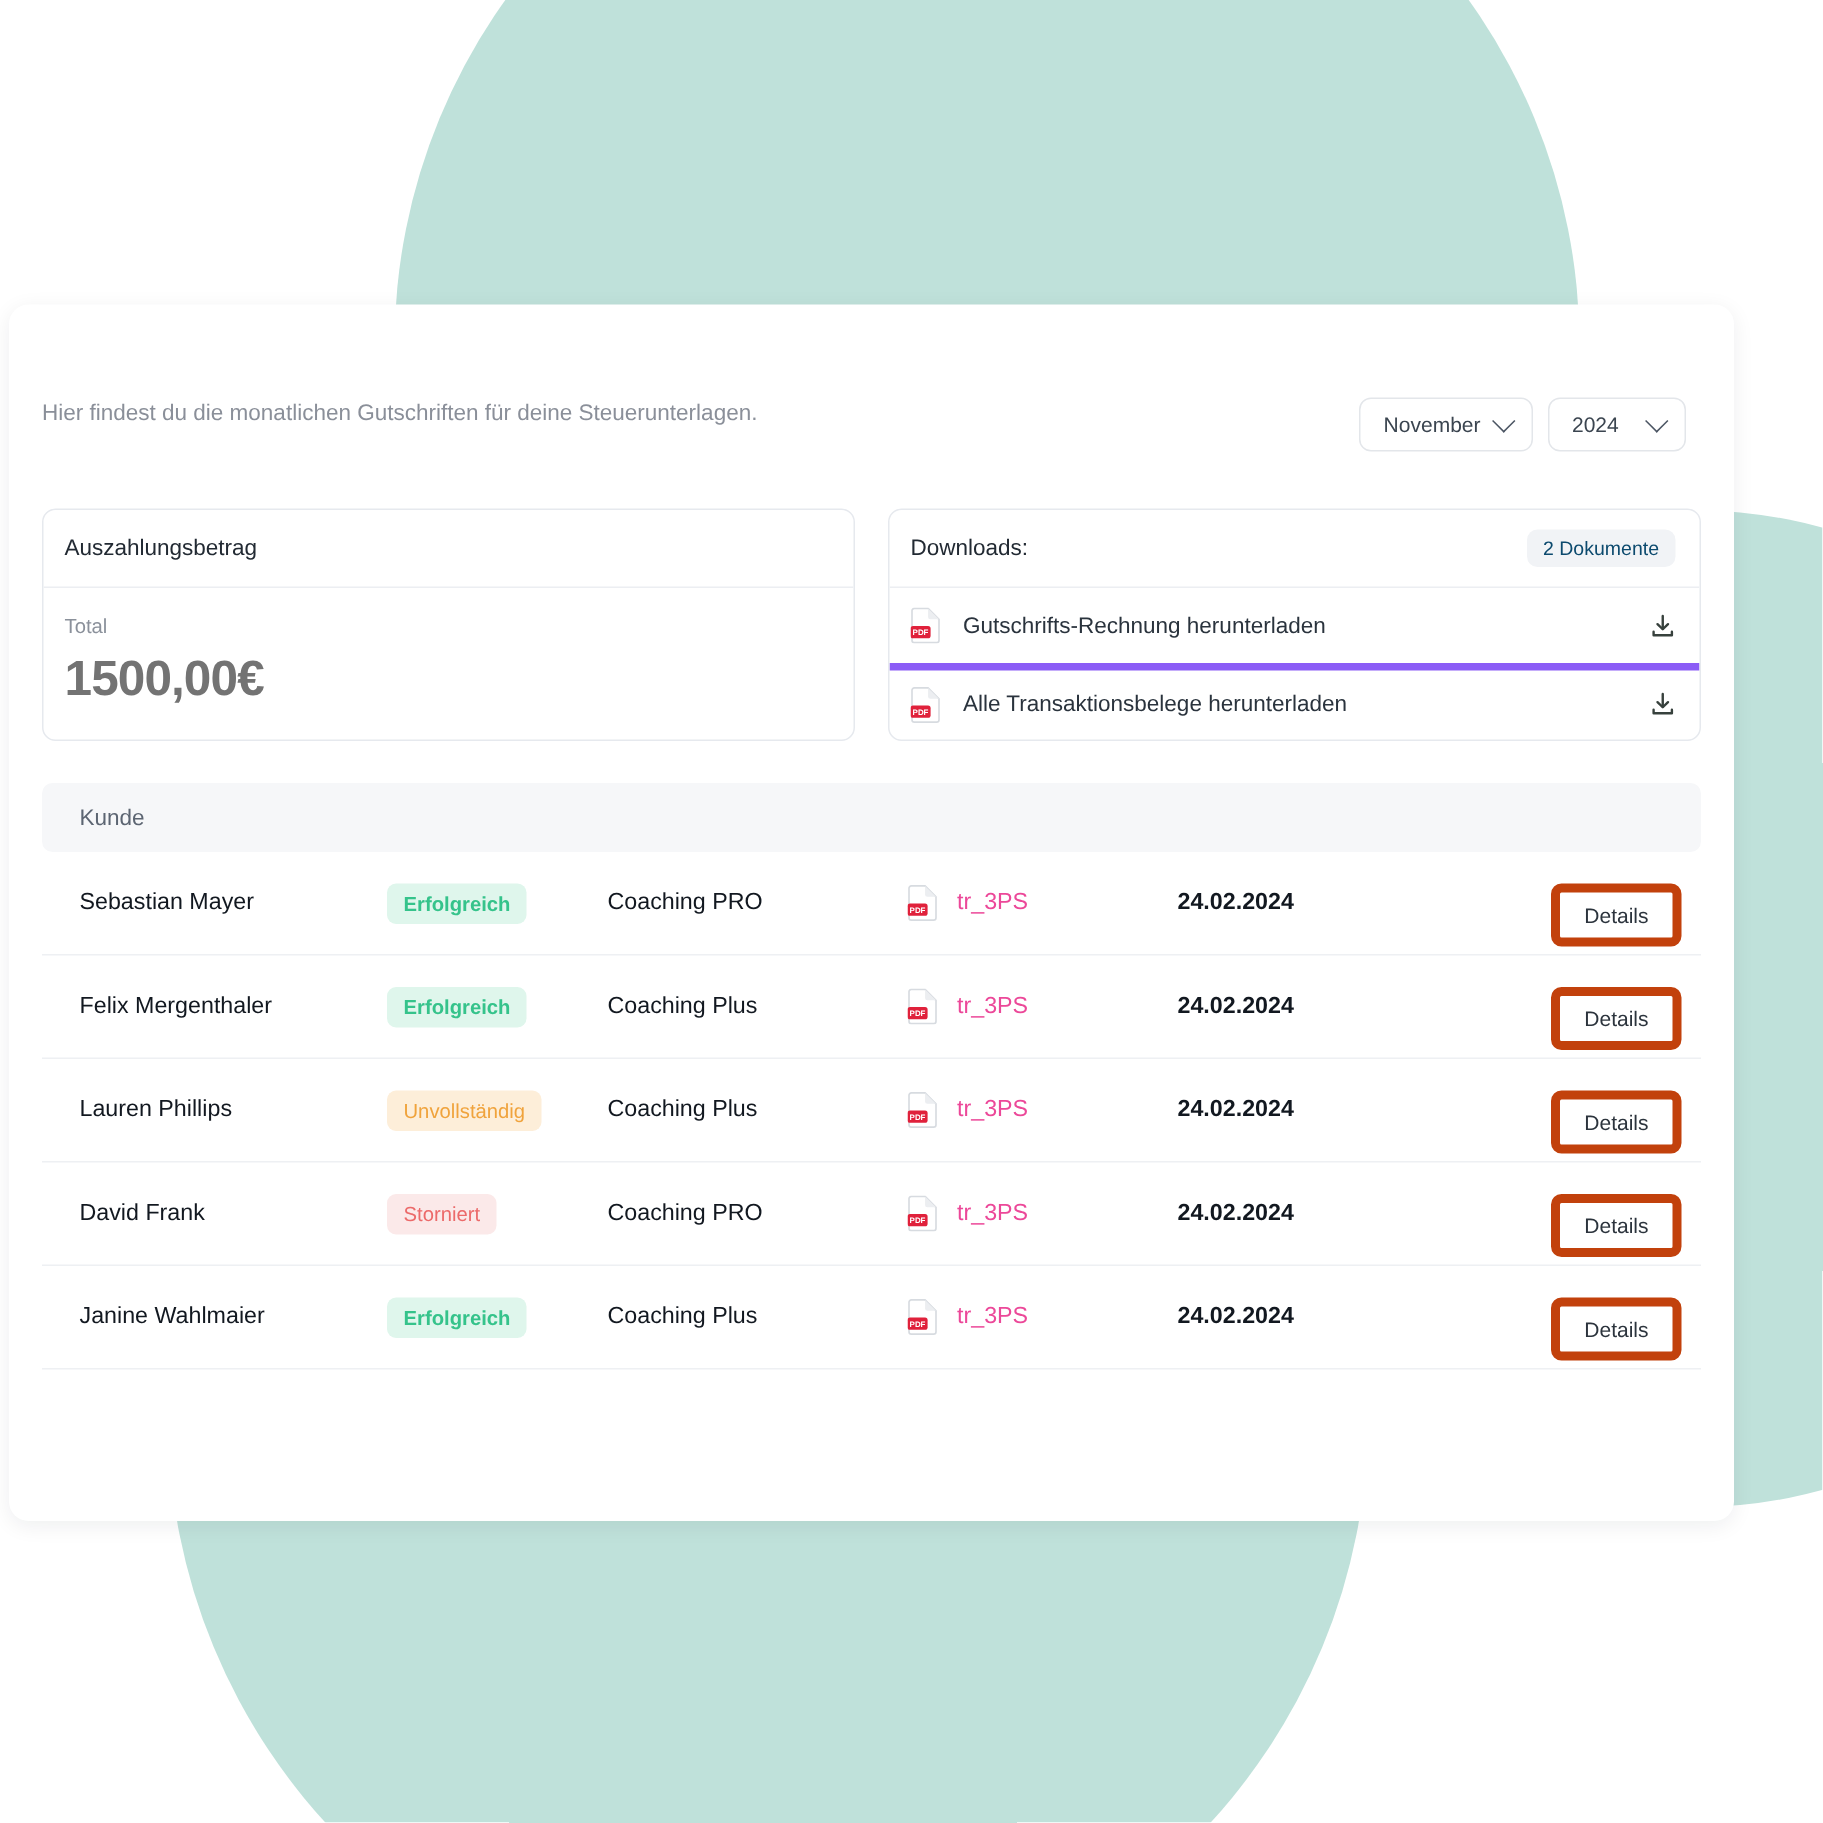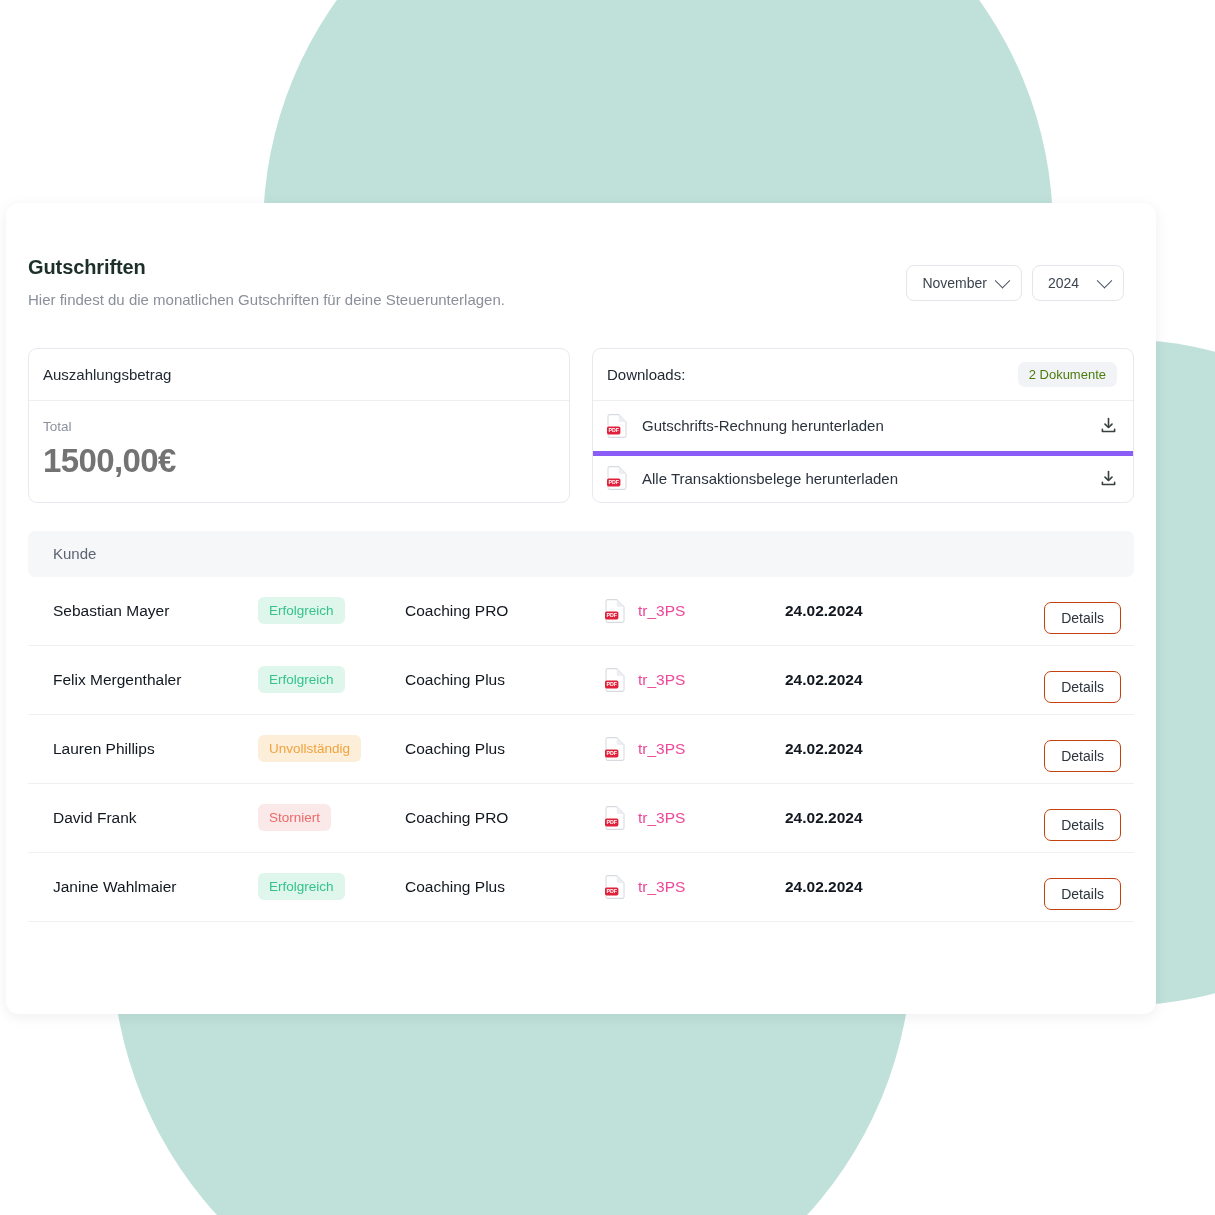--- a/index.html
+++ b/index.html
@@ -110,21 +110,21 @@
     display: flex;
     align-items: center;
     justify-content: space-between;
     height: 52px;
     padding: 0 16px 0 14px;
     border-bottom: 1px solid #eceef2;
   }
   .panel-head-title { font-size: 15px; color: #222a33; }
   .doc-count {
     background: #f1f3f6;
-    color: #4d7c0f;
+    color: #0c4a6e;
     font-size: 13px;
     padding: 5px 11px;
     border-radius: 7px;
     white-space: nowrap;
   }
   .panel-body { padding: 18px 14px 22px 14px; }
   .total-label { font-size: 13.5px; color: #8b919b; }
   .total-value {
     margin-top: 8px;
     font-size: 33px;
@@ -178,26 +178,26 @@
   .c-date   { width: 185px; font-size: 15.5px; color: #121820; font-weight: 600; }
   .c-action { flex: 1; display: flex; justify-content: flex-end; }
 
   .badge {
     display: inline-block;
     font-size: 13.5px;
     padding: 6px 11px;
     border-radius: 6px;
     white-space: nowrap;
   }
-  .badge.success    { background: #dff6ec; color: #35c38b; }
+  .badge.success    { background: #dff6ec; color: #35c38b; font-weight: bold; }
   .badge.incomplete { background: #fdeed9; color: #f0a33c; }
   .badge.cancelled  { background: #fbe9e9; color: #ec6a6a; }
 
   .details-btn {
-    border: 1px solid #c2410c;
+    border: 6px solid #c2410c;
     background: #fff;
     border-radius: 7px;
     font-size: 14px;
     color: #2c343d;
     padding: 7px 16px;
     cursor: pointer;
     font-family: inherit;
     white-space: nowrap;
     margin-top: 15px;
   }
@@ -209,21 +209,20 @@
 
   <div class="blob blob-top"></div>
   <div class="blob blob-bottom"></div>
   <div class="blob blob-right"></div>
 
   <div class="card">
     <div class="card-inner">
 
       <div class="head-row">
         <div class="head-left">
-          <div class="page-title">Gutschriften</div>
           <div class="page-sub">Hier findest du die monatlichen Gutschriften für deine Steuerunterlagen.</div>
         </div>
 
         <div class="selects">
           <div class="select month">
             <span>November</span>
             <span class="chev"></span>
           </div>
           <div class="select year">
             <span>2024</span>

